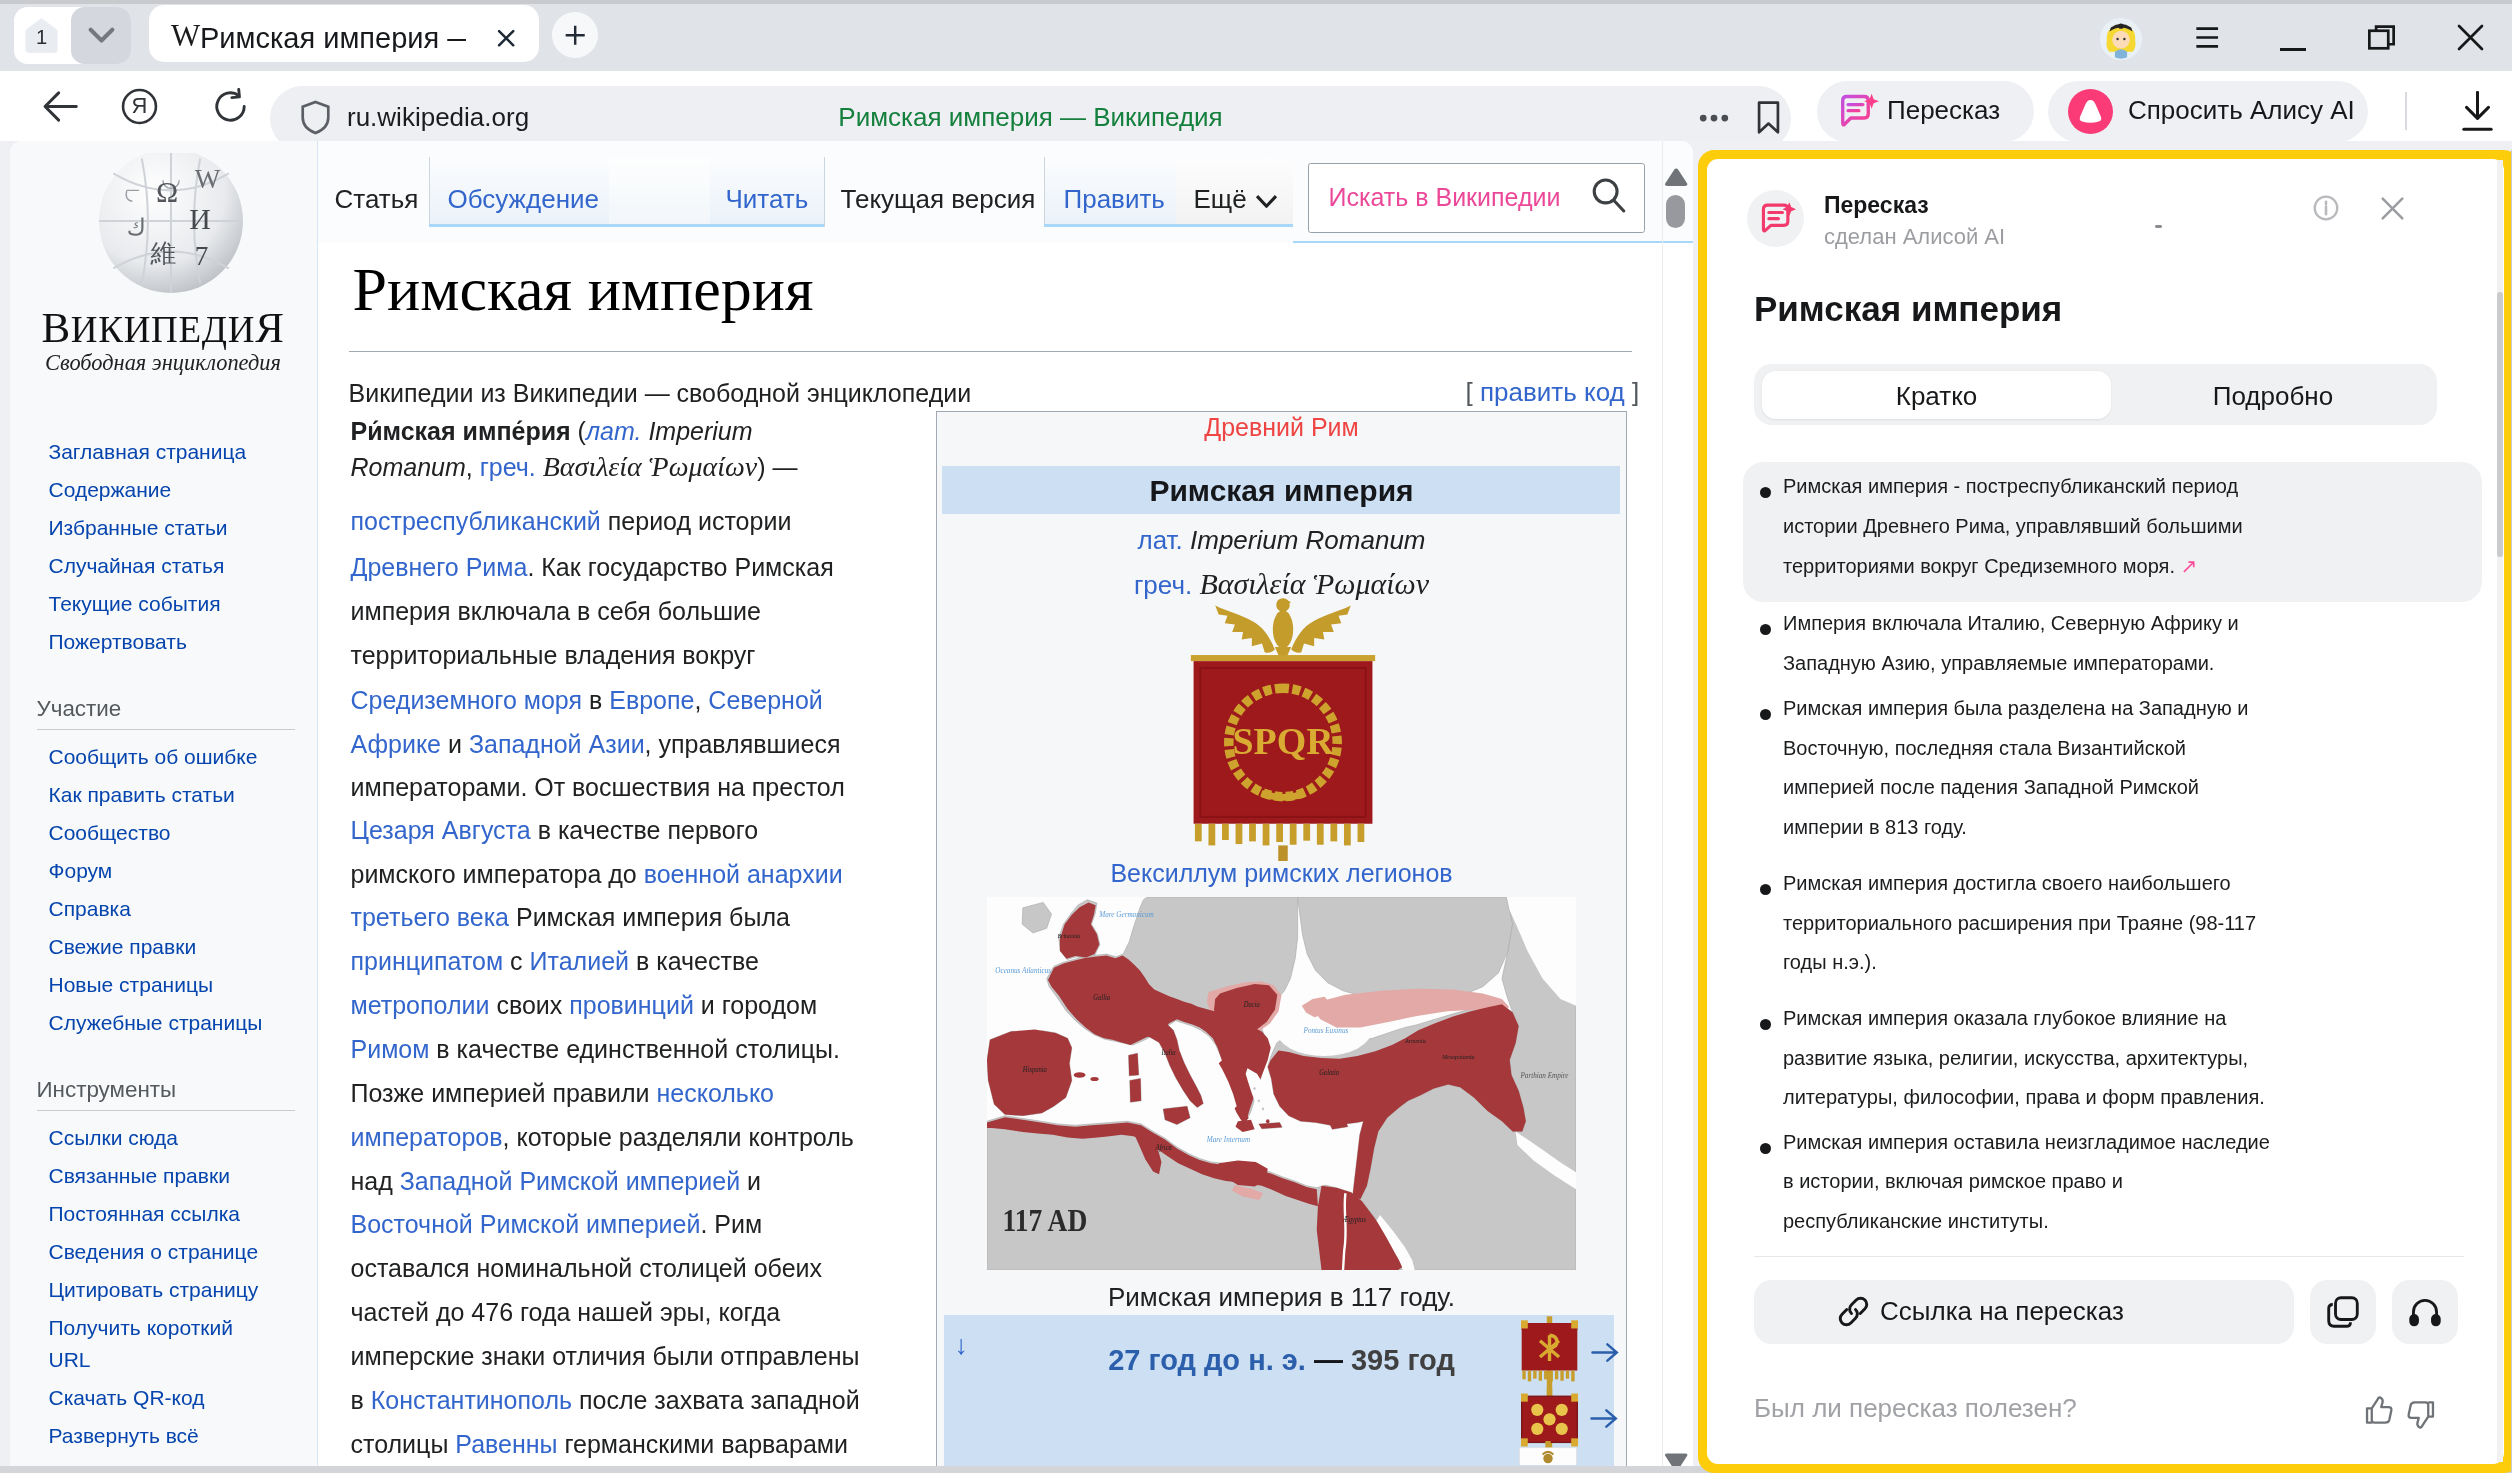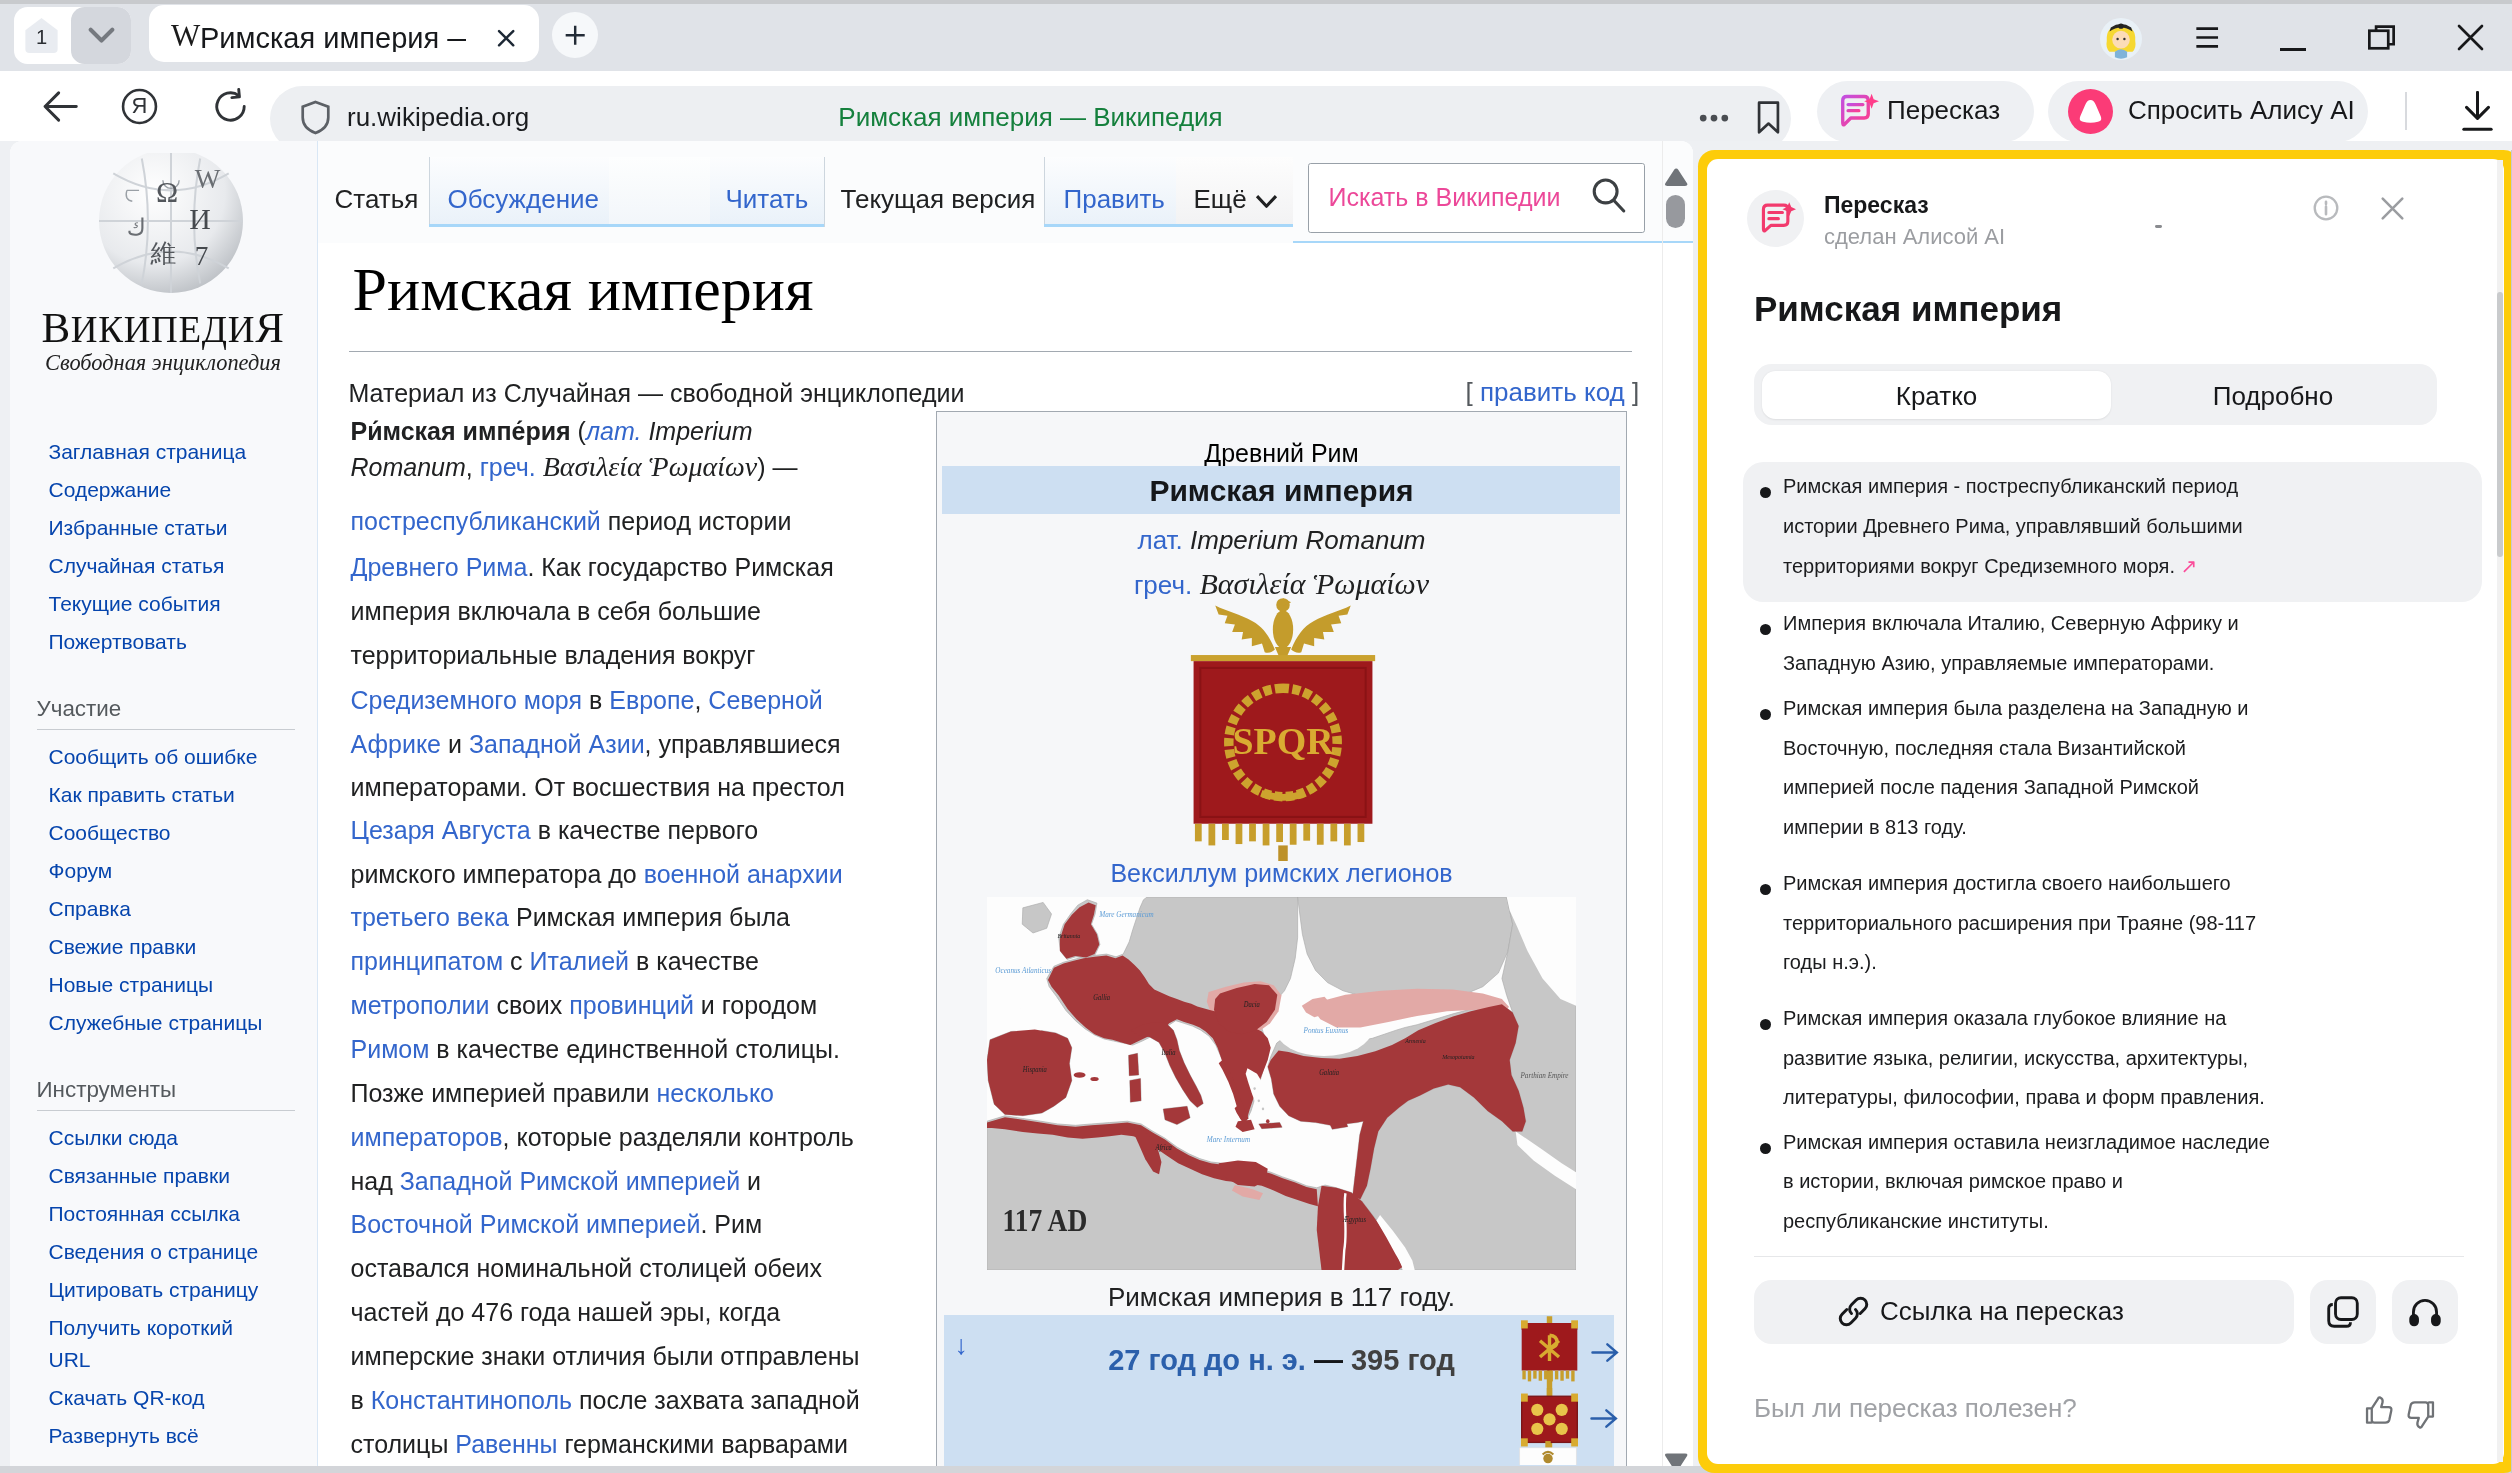--- a/index.html
+++ b/index.html
@@ -205,21 +205,21 @@
   <svg class="abs" style="left:1654px;top:26px" width="24.4" height="20.4" viewBox="0 0 36 30">
         <path d="M18 2 Q20 2 21 4 L34 24 Q36 28 31 28 H5 Q0 28 2 24 L15 4 Q16 2 18 2 Z" fill="#707479"></path>
       </svg>
   <div class="abs" style="left:1656px;top:54px;width:19px;height:33px;background:#97999e;border-radius:9.5px"></div>
   <svg class="abs" style="left:1654px;top:1311px" width="24.4" height="20.4" viewBox="0 0 36 30">
         <path d="M18 28 Q16 28 15 26 L2 6 Q0 2 5 2 H31 Q36 2 34 6 L21 26 Q20 28 18 28 Z" fill="#707479"></path>
       </svg>
 
   <div class="abs" style="left:343px;top:113px;font-family:'Liberation Serif',serif;font-size:62px;color:#000">Римская империя</div>
   <div class="abs" style="left:339px;top:210px;width:1283px;height:1.4px;background:#a2a9b1"></div>
-  <div class="abs" style="left:339px;top:238px;font-size:25px;color:#202122">Материал из Случайная — свободной энциклопедии</div>
+  <div class="abs" style="left:339px;top:238px;font-size:25px;color:#202122">Википедии из Википедии — свободной энциклопедии</div>
   <div class="abs" style="left:1456px;top:236px;font-size:26px;color:#54595d">[ <span class="b">править код</span> ]</div>
   <div class="ln" style="left:341px;top:273px"><b>Ри́мская импе́рия</b> (<i><span class="b">лат.</span> Imperium</i></div>
   <div class="ln" style="left:341px;top:309px"><i>Romanum</i>, <span class="b">греч.</span> <i style="font-family:'Liberation Serif',serif;font-size:28px">Βασιλεία Ῥωμαίων</i>) —</div>
   <div class="ln" style="left:341px;top:363px"><span class="b">постреспубликанский</span> период истории</div>
   <div class="ln" style="left:341px;top:409px"><span class="b">Древнего Рима</span>. Как государство Римская</div>
   <div class="ln" style="left:341px;top:453px">империя включала в себя большие</div>
   <div class="ln" style="left:341px;top:497px">территориальные владения вокруг</div>
   <div class="ln" style="left:341px;top:542px"><span class="b">Средиземного моря</span> в <span class="b">Европе</span>, <span class="b">Северной</span></div>
   <div class="ln" style="left:341px;top:586px"><span class="b">Африке</span> и <span class="b">Западной Азии</span>, управлявшиеся</div>
   <div class="ln" style="left:341px;top:629px">императорами. От восшествия на престол</div>
@@ -233,21 +233,21 @@
   <div class="ln" style="left:341px;top:979px"><span class="b">императоров</span>, которые разделяли контроль</div>
   <div class="ln" style="left:341px;top:1023px">над <span class="b">Западной Римской империей</span> и</div>
   <div class="ln" style="left:341px;top:1066px"><span class="b">Восточной Римской империей</span>. Рим</div>
   <div class="ln" style="left:341px;top:1110px">оставался номинальной столицей обеих</div>
   <div class="ln" style="left:341px;top:1154px">частей до 476 года нашей эры, когда</div>
   <div class="ln" style="left:341px;top:1198px">имперские знаки отличия были отправлены</div>
   <div class="ln" style="left:341px;top:1242px">в <span class="b">Константинополь</span> после захвата западной</div>
   <div class="ln" style="left:341px;top:1286px">столицы <span class="b">Равенны</span> германскими варварами</div>
 
   <div class="abs" style="left:926px;top:270px;width:689px;height:1055px;background:#f6f7f9;border:1.4px solid #a2a9b1;border-bottom:none"></div>
-  <div class="ibl" style="left:926px;top:298px;font-size:25px;color:#000000">Древний Рим</div>
+  <div class="ibl" style="left:926px;top:272px;font-size:25px;color:#ef4444">Древний Рим</div>
   <div class="abs" style="left:932px;top:325px;width:678px;height:48px;background:#cddff2"></div>
   <div class="ibl" style="left:926px;top:333px;font-size:30px;font-weight:bold;color:#15171a">Римская империя</div>
   <div class="ibl" style="left:926px;top:384px;font-size:26px;color:#202122"><span class="b">лат.</span> <i>Imperium Romanum</i></div>
   <div class="ibl" style="left:926px;top:426px;font-size:26px;color:#202122"><span class="b">греч.</span> <i style="font-family:'Liberation Serif',serif;font-size:30px">Βασιλεία Ῥωμαίων</i></div>
 
   <svg class="abs" style="left:1171px;top:449px" width="204" height="271" viewBox="0 0 300 400">
     <g fill="#c49c2c">
       <path d="M138 88 C130 68 120 54 105 46 C87 36 68 32 50 23 L55 36 L68 38 L64 49 L79 51 L75 62 L91 62 L89 73 L104 71 L104 83 L119 79 L123 92 C128 94 134 92 138 88 Z"></path>
       <path d="M162 88 C170 68 180 54 195 46 C213 36 232 32 250 23 L245 36 L232 38 L236 49 L221 51 L225 62 L209 62 L211 73 L196 71 L196 83 L181 79 L177 92 C172 94 166 92 162 88 Z"></path>
       <ellipse cx="150" cy="58" rx="15" ry="28"></ellipse>

